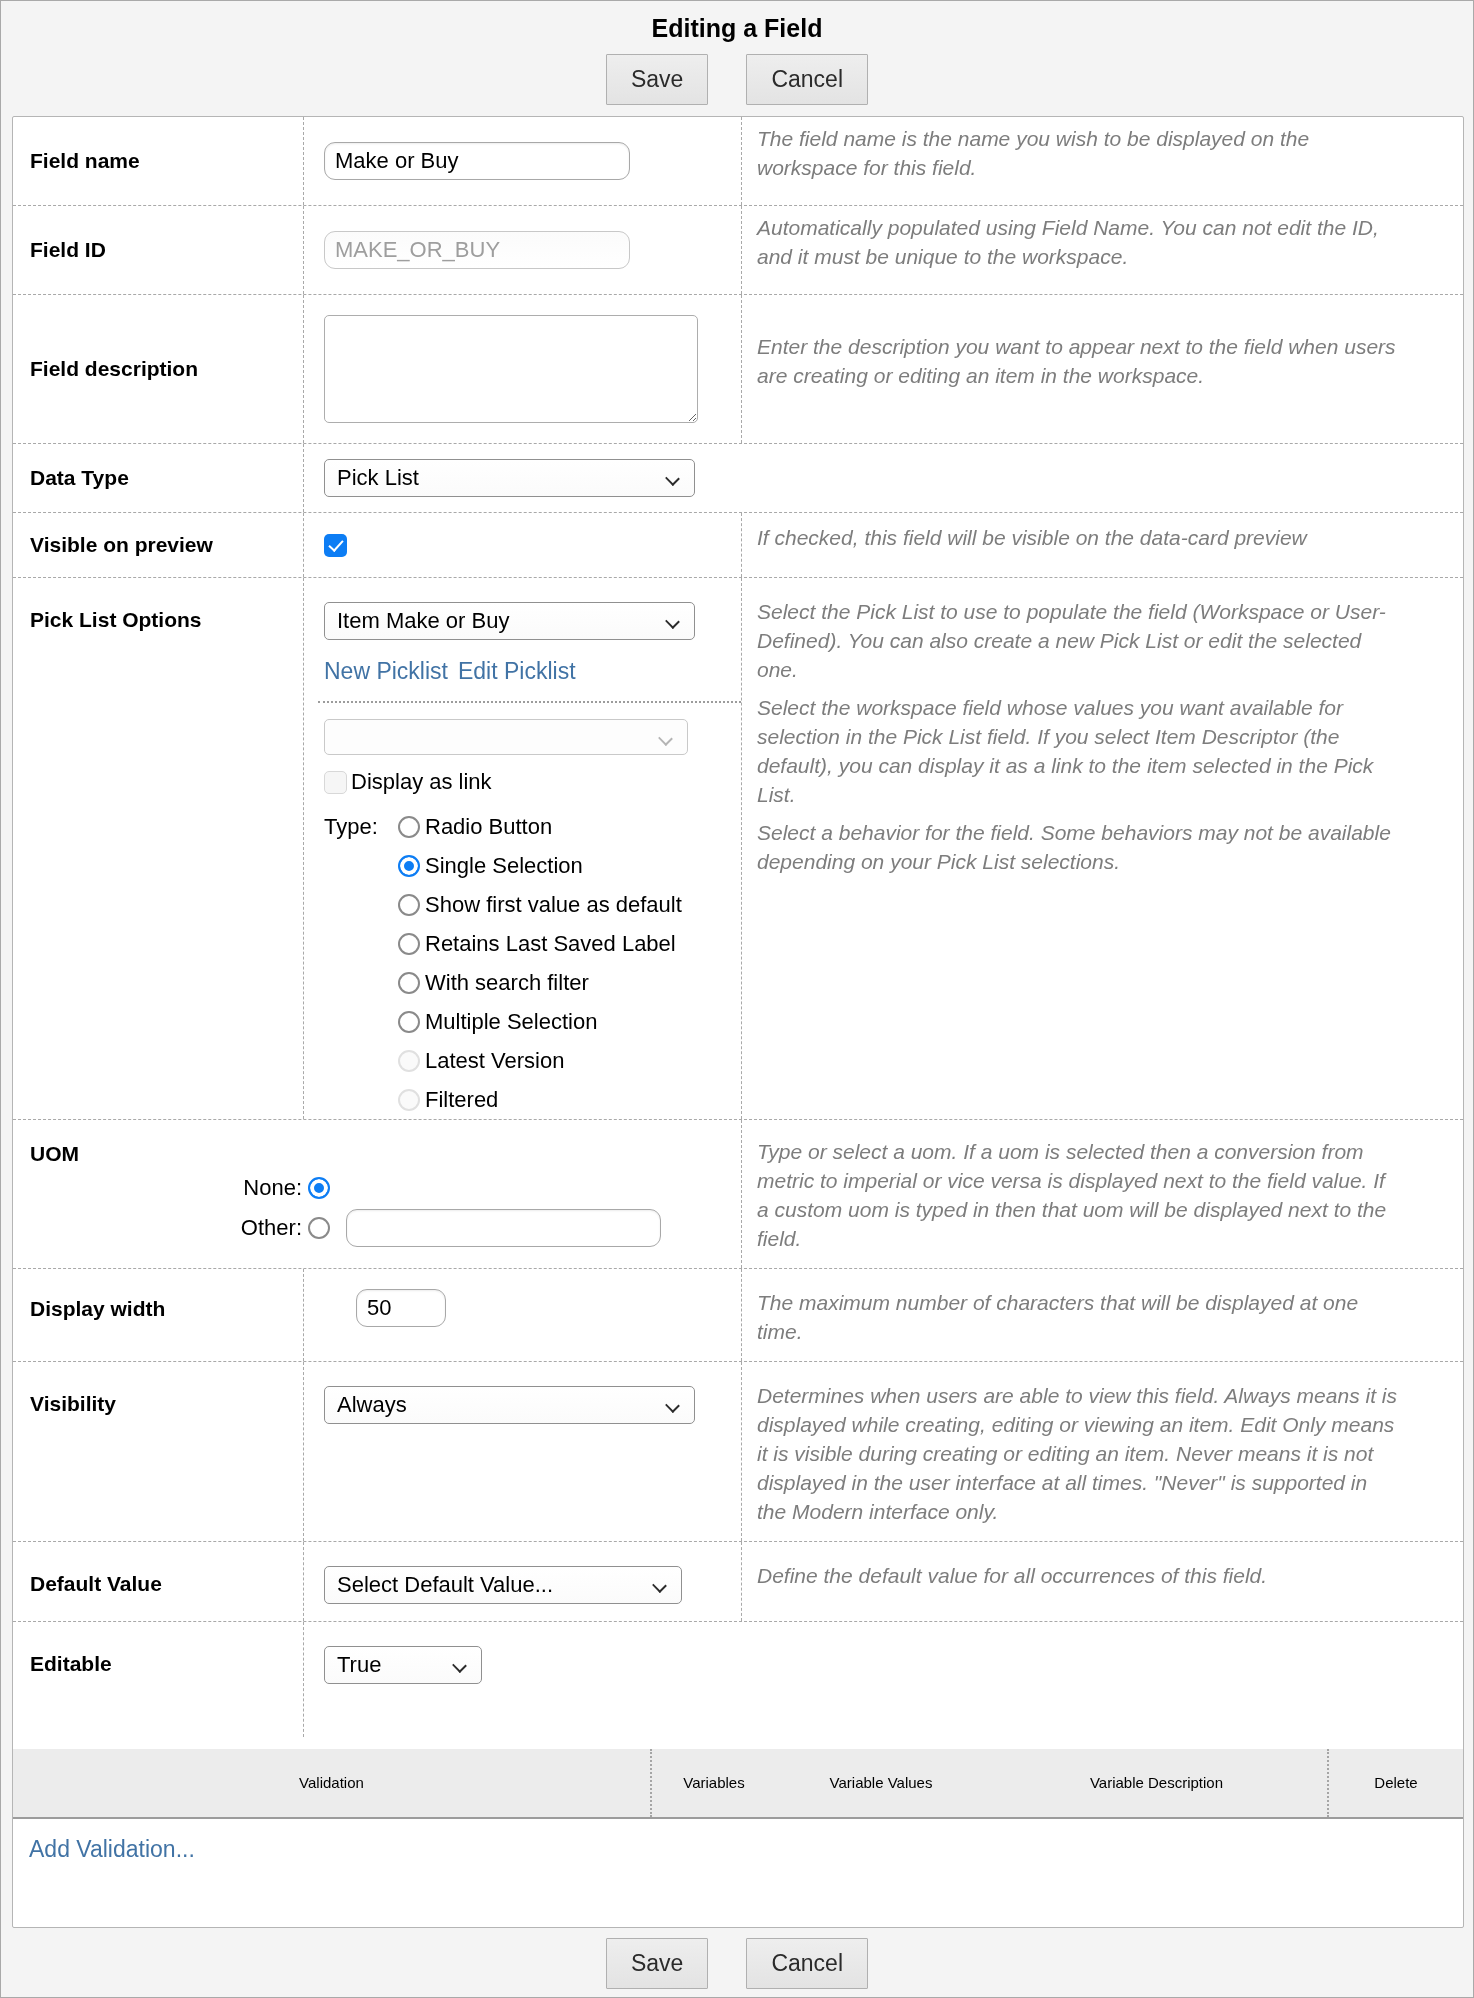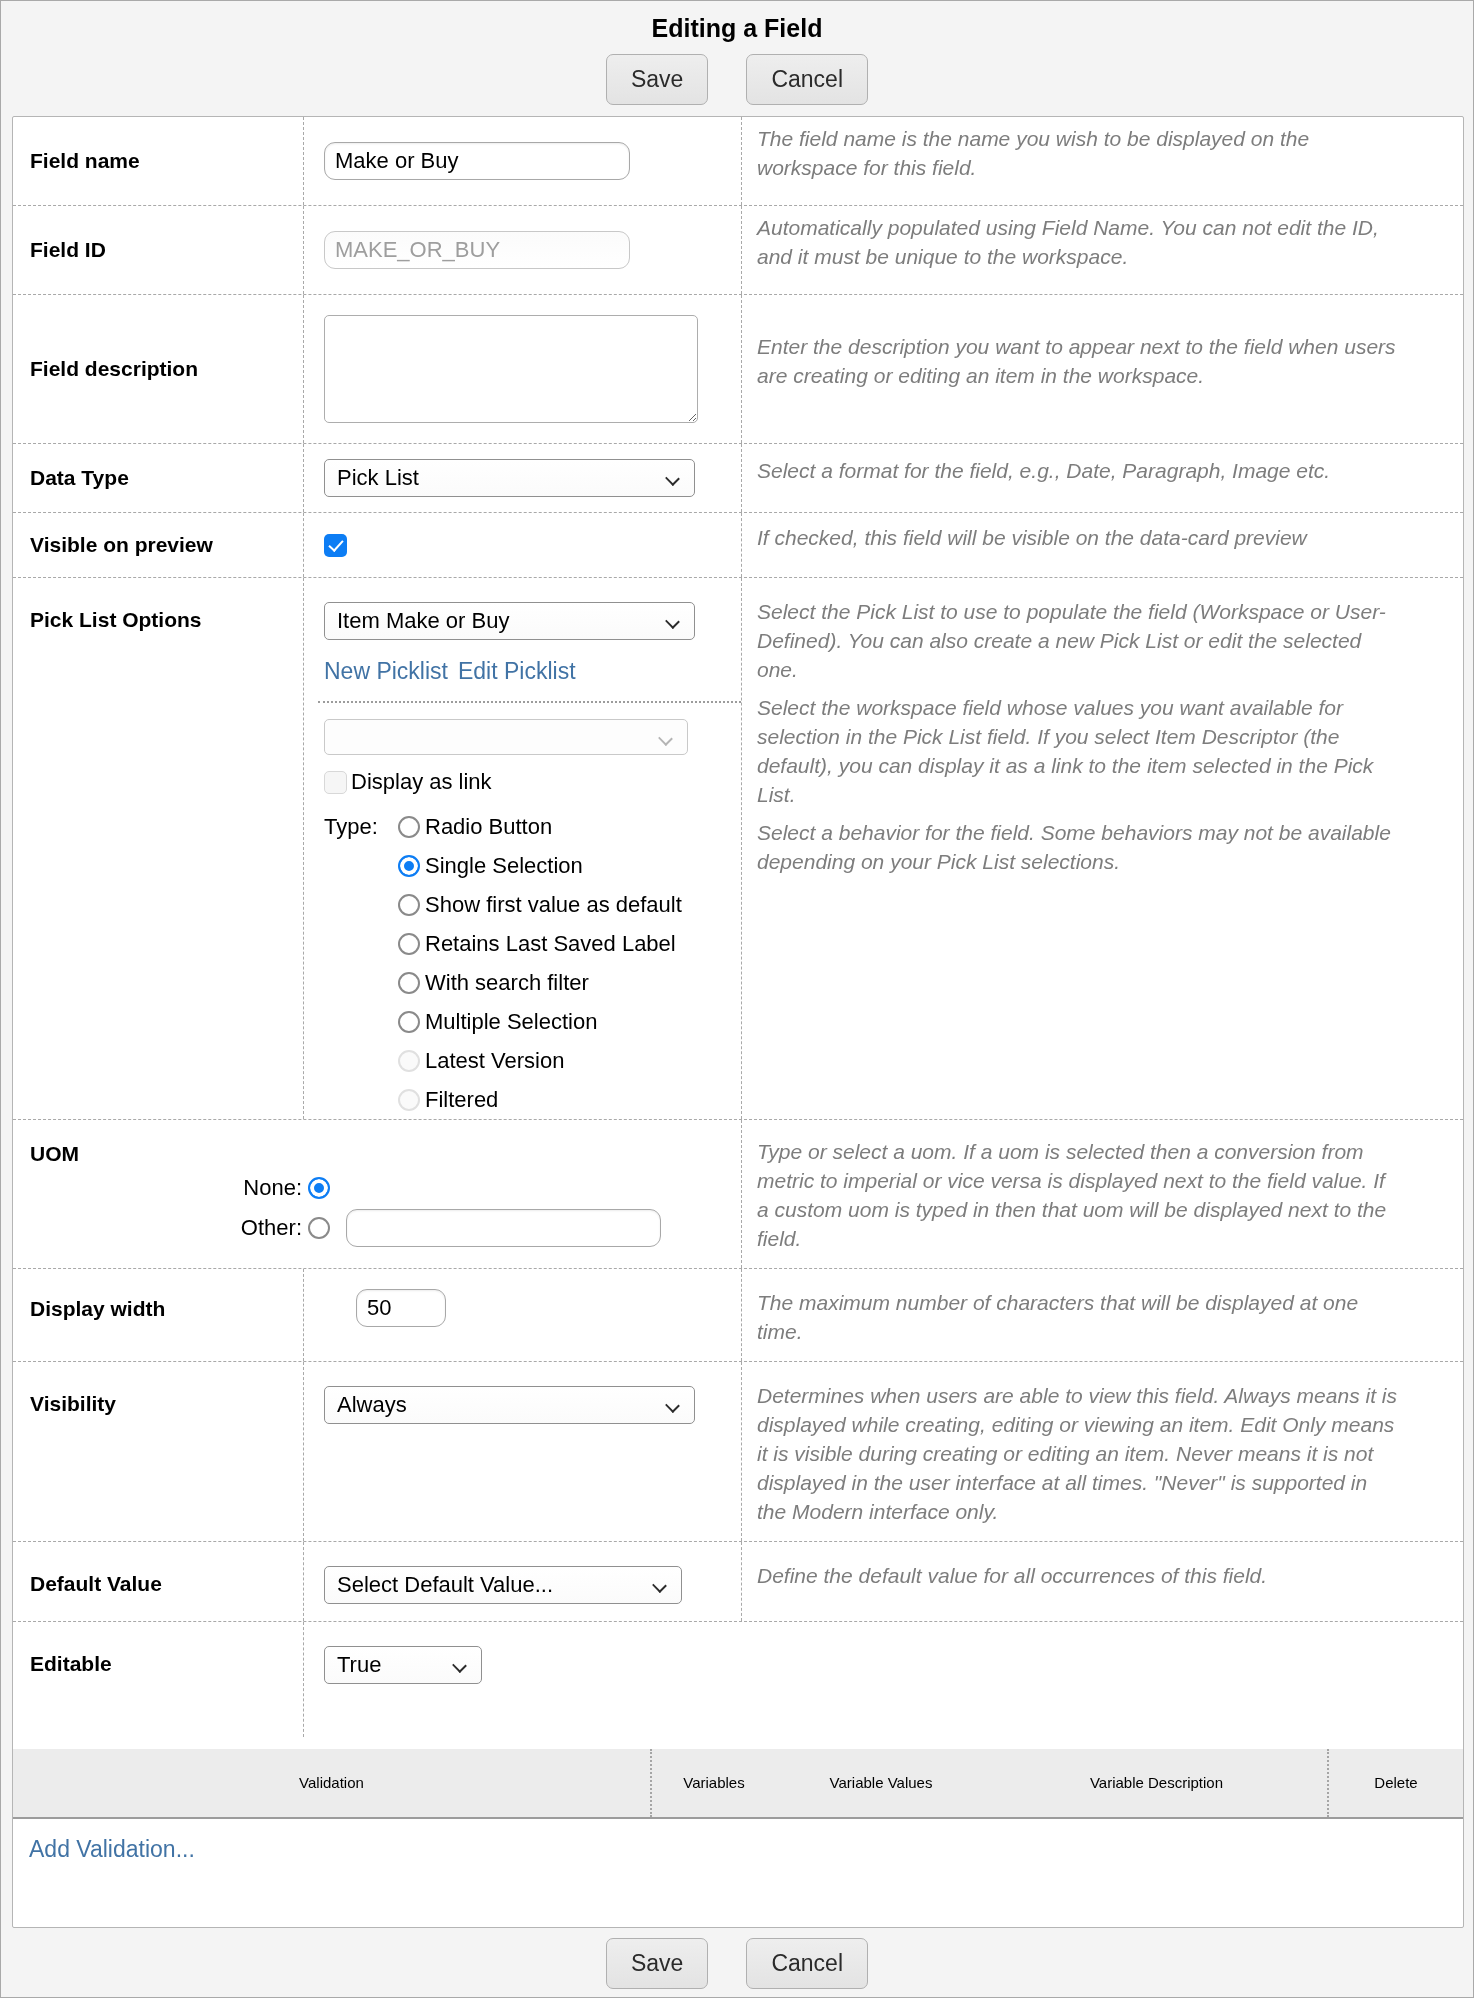--- a/index.html
+++ b/index.html
@@ -13,21 +13,21 @@
     overflow:hidden;
   }
   
   .top-header { text-align:center; padding-top:13px; height:115px; }
   .page-title { font-size:25px; font-weight:bold; }
   .btn-row { margin-top:11px; display:flex; justify-content:center; gap:38px; }
   .btn {
     font-family:"Liberation Sans", sans-serif;
     font-size:23px; color:#2b2b2b;
     background:linear-gradient(#eeeeee,#e3e3e3);
-    border:1px solid #b0b0b0; border-radius:7px;
+    border:1px solid #b0b0b0; border-radius:1px;
     padding:11px 24px; cursor:pointer; min-width:100px;
   }
   
   .form-panel {
     margin:0 11px; width:1452px; height:1812px;
     background:#fff; border:1px solid #b5b5b5; border-radius:2px;
     display:flex; flex-direction:column;
   }
   .frow { display:grid; grid-template-columns:290px 438px 1fr; }
   .frow + .frow { border-top:1px dashed #a9a9a9; }
@@ -184,23 +184,20 @@
   </div>
 
   <div class="frow r-datatype v-center">
     <div class="cell-label">Data Type</div>
     <div class="cell-input">
       <div class="select">
         <span>Pick List</span>
         <span class="chev"></span>
       </div>
     </div>
-    <div class="cell-desc">
-        <div class="desc-text">Select a format for the field, e.g., Date, Paragraph, Image etc.</div>
-      </div>
   </div>
 
   <div class="frow r-visible v-center">
     <div class="cell-label">Visible on preview</div>
     <div class="cell-input">
       <div class="checkbox checked"></div>
     </div>
     <div class="cell-desc">
         <div class="desc-text">If checked, this field will be visible on the data-card preview</div>
       </div>

